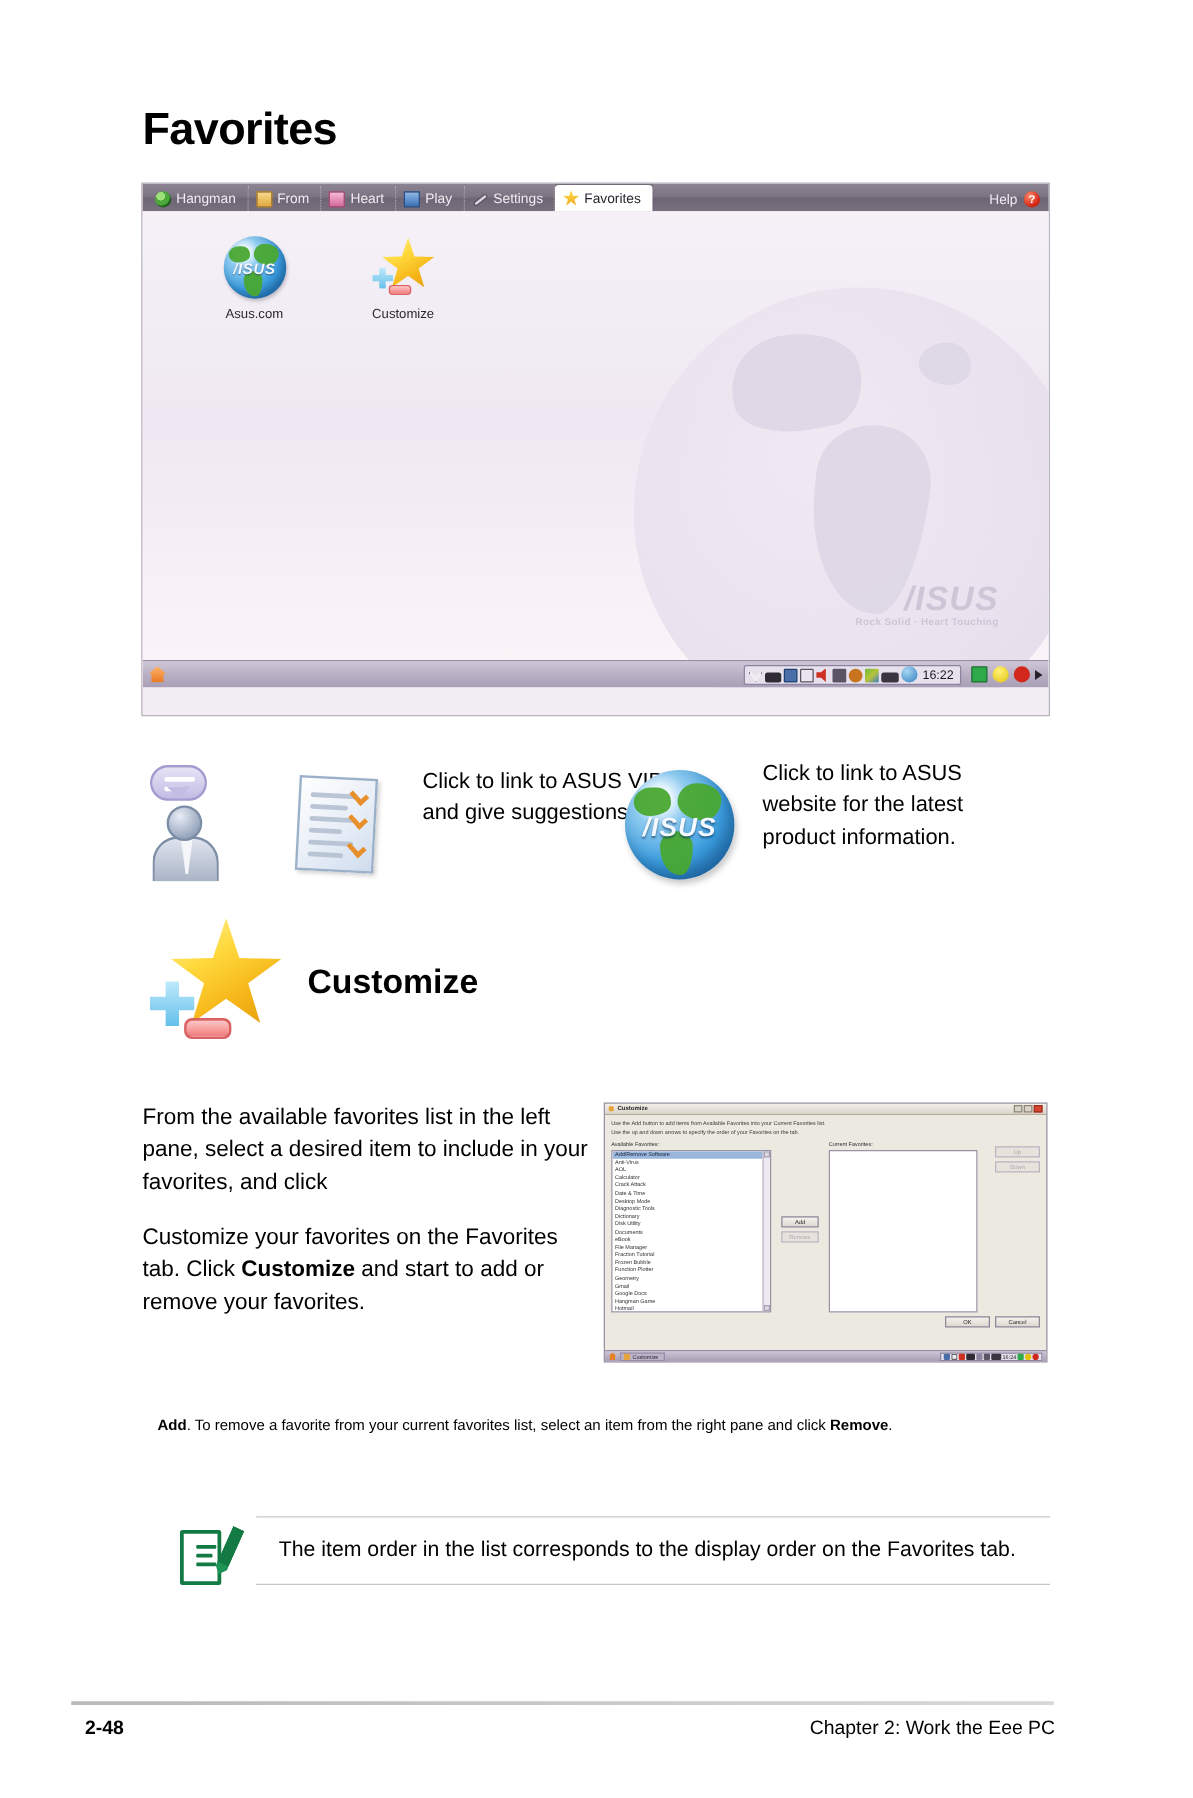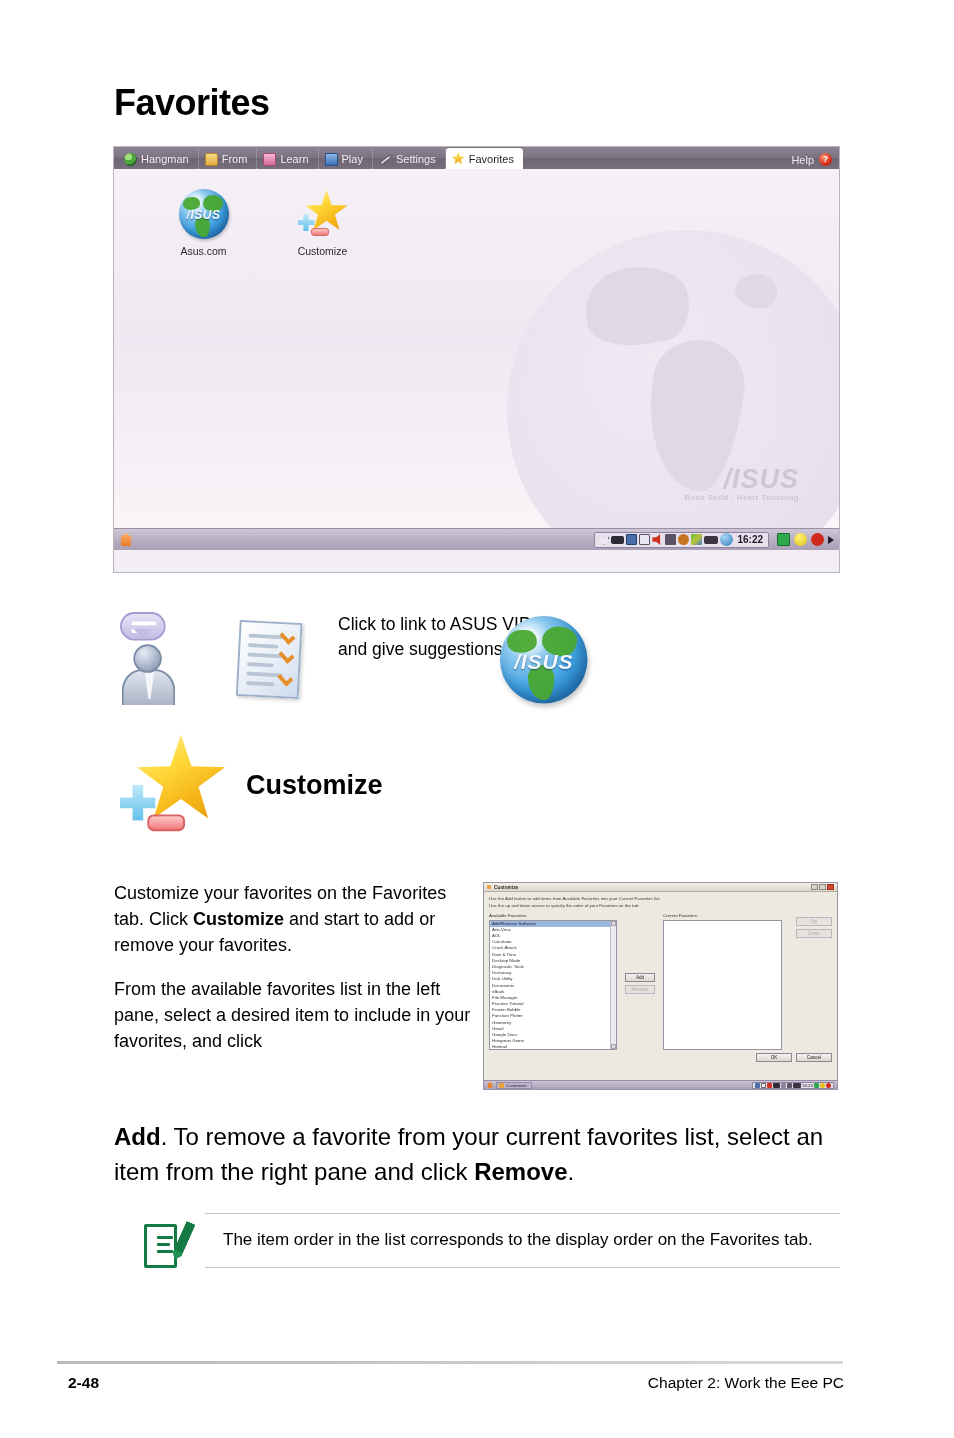--- a/index.html
+++ b/index.html
@@ -216,23 +216,23 @@
     background: linear-gradient(to bottom,#cfc7d6,#b7aec2 55%,#a99fb6 100%);
     border-top:1px solid #9990a6;
     display:flex; align-items:center; padding:0 5px; gap:5px;
   }
   .home-btn {
     width:14px;height:13px;
     background: linear-gradient(to bottom,#ffb26b,#e87a23);
     clip-path: polygon(50% 0,100% 45%,85% 45%,85% 100%,15% 100%,15% 45%,0 45%);
   }
   .tray {
-    margin-left:auto; display:flex; align-items:center; gap:2px;
+    margin-left:auto; display:flex; align-items:flex-end; gap:2px;
     background:#e6e1ec; border:1px solid #8d84a0; border-radius:2px;
-    padding:1px 3px; height:16px;font-weight:bold;
+    padding:1px 3px; height:16px;
   }
   .tray-ico { width:11px; height:11px; border-radius:1px; display:block; }
   .tray-time { font-size:10px; color:#1d1922; margin:0 2px; font-family:"Liberation Sans",sans-serif; }
   .tray-right { display:flex; align-items:center; gap:4px; margin-left:3px; }
   .arrow-right {
     width:0;height:0;border-left:6px solid #241f28;
     border-top:4px solid transparent;border-bottom:4px solid transparent;
   }
 
   
@@ -249,21 +249,21 @@
     position:absolute; left:120px; top:760px;
     display:flex; align-items:center; gap:14px;
   }
   .customize-head .label { font-size: 27px; font-weight: bold; }
 
   
   .body-col { position:absolute; left:114px; top:880px; width:362px; }
   .para { font-size:18px; line-height:1.45; margin:0 0 18px; }
   .para b { font-weight: bold; }
   .para-wide { position:absolute; left:114px; top:1120px; width:726px;
-               font-size:24px; line-height:1.45; margin:0; }
+               font-size:12px; line-height:1.45; margin:12px; }
 
   
   .dlg-shot {
     position:absolute; left:483px; top:882px; width:355px; height:208px;
     border:1px solid #9b93a6; background:#ece9e1; overflow:hidden;
     font-size:4.4px; color:#333; font-family:"Liberation Sans",sans-serif;
   }
   .dlg-title {
     height:9px; background: linear-gradient(to bottom,#f2efe8,#dcd7cc);
     border-bottom:1px solid #b4ac9d;
@@ -359,21 +359,21 @@
       <div class="tab">
         <span class="tab-ico ico-globe"></span>
         <span>Hangman</span>
       </div>
       <div class="tab">
         <span class="tab-ico ico-folder"></span>
         <span>From</span>
       </div>
       <div class="tab">
         <span class="tab-ico ico-book"></span>
-        <span>Learn</span>
+        <span>Heart</span>
       </div>
       <div class="tab">
         <span class="tab-ico ico-play"></span>
         <span>Play</span>
       </div>
       <div class="tab">
         <span class="tab-ico ico-wrench"></span>
         <span>Settings</span>
       </div>
       <div class="tab active">
@@ -471,37 +471,38 @@
     <div class="callout-text" style="margin-left:108px;width:200px">Click to link to ASUS VIP and give suggestions.</div>
   </div>
 
   <div class="callout co-right">
     <div class="art art-asusglobe" style="transform:scale(1.75);transform-origin:top left;margin-top:10px">
       <span class="land g1"></span>
         <span class="land g2"></span>
         <span class="land g3"></span>
       <span class="wordmark">/ISUS</span>
     </div>
+    <div class="callout-text" style="margin-left:46px;width:210px">Click to link to ASUS website for the latest product information.</div>
   </div>
 
   <div class="customize-head">
     <div class="art art-customize" style="transform:scale(2.1);transform-origin:left center;margin-right:62px">
       <span class="starbig"></span>
         <span class="minus"></span>
         <span class="plus"></span>
     </div>
     <div class="label">Customize</div>
   </div>
 
   <div class="body-col">
     <p class="para">
-      <span>Customize your favorites on the Favorites tab. Click </span><b>Customize</b><span> and start to add or remove your favorites.</span>
+      <span>From the available favorites list in the left pane, select a desired item to include in your favorites, and click </span>
     </p>
     <p class="para">
-      <span>From the available favorites list in the left pane, select a desired item to include in your favorites, and click </span>
+      <span>Customize your favorites on the Favorites tab. Click </span><b>Customize</b><span> and start to add or remove your favorites.</span>
     </p>
   </div>
 
   <p class="para-wide">
     <b>Add</b><span>. To remove a favorite from your current favorites list, select an item from the right pane and click </span><b>Remove</b><span>.</span>
   </p>
 
   <div class="dlg-shot">
 
     <div class="dlg-title">

